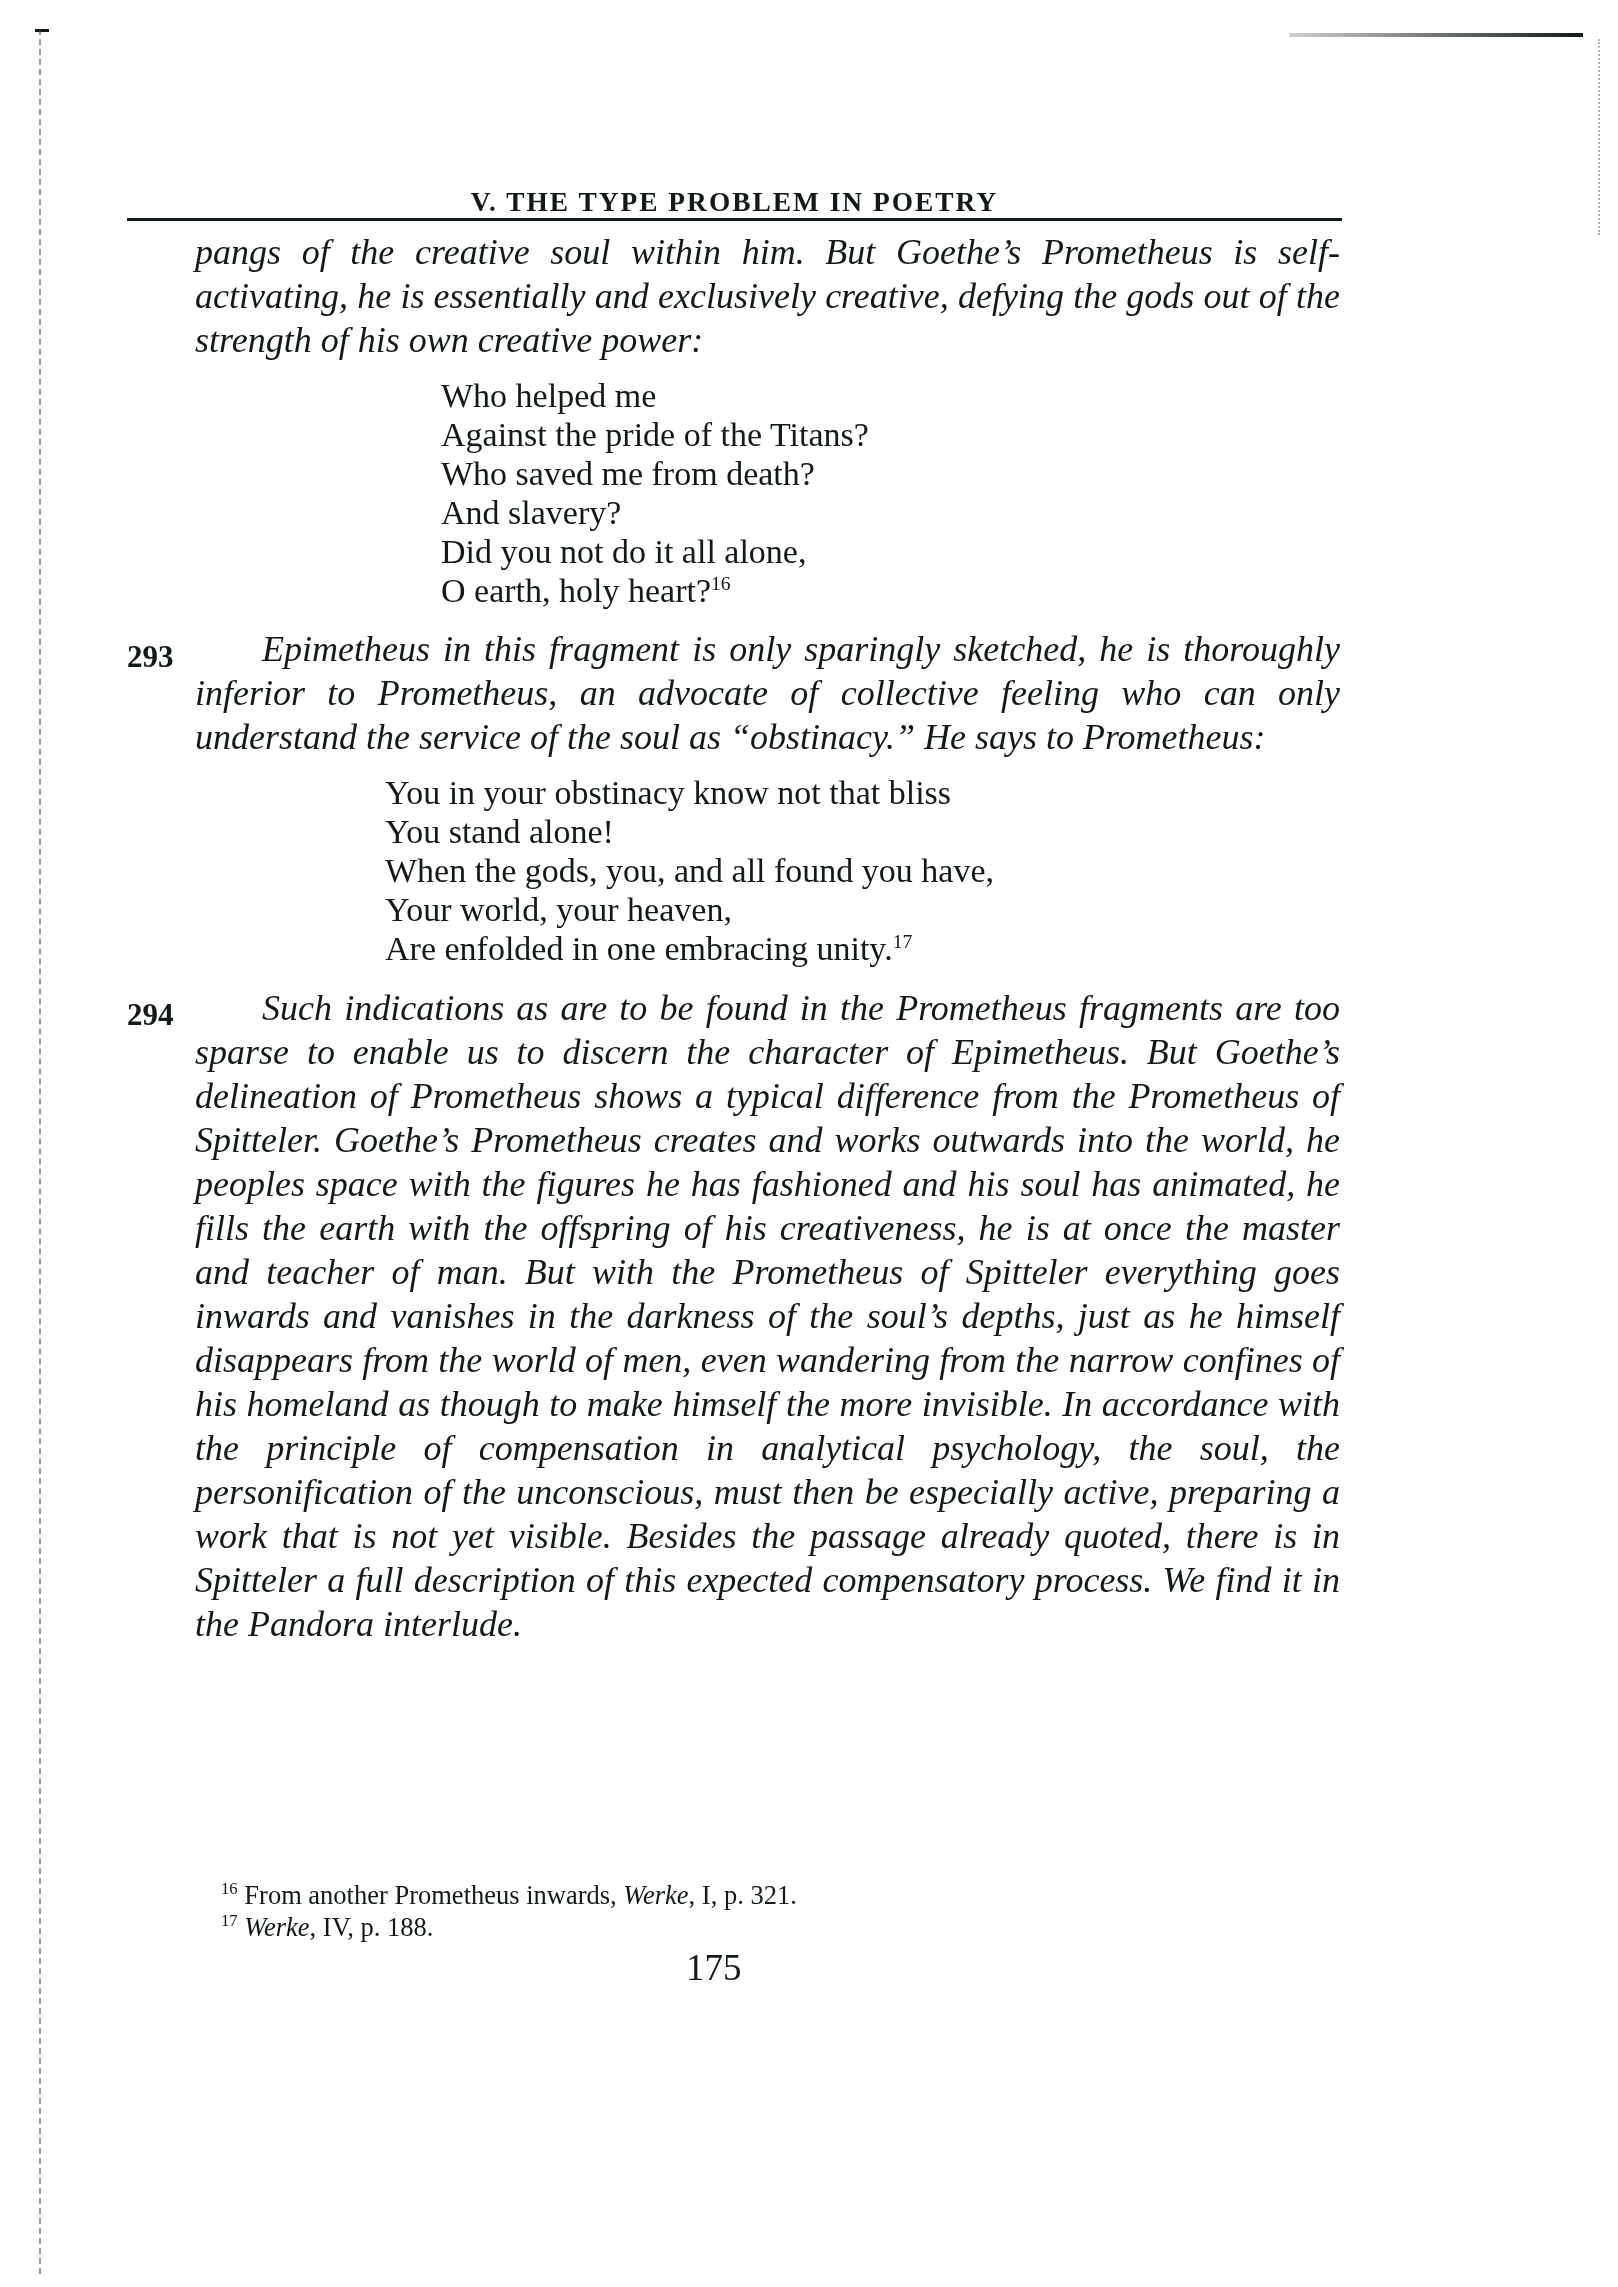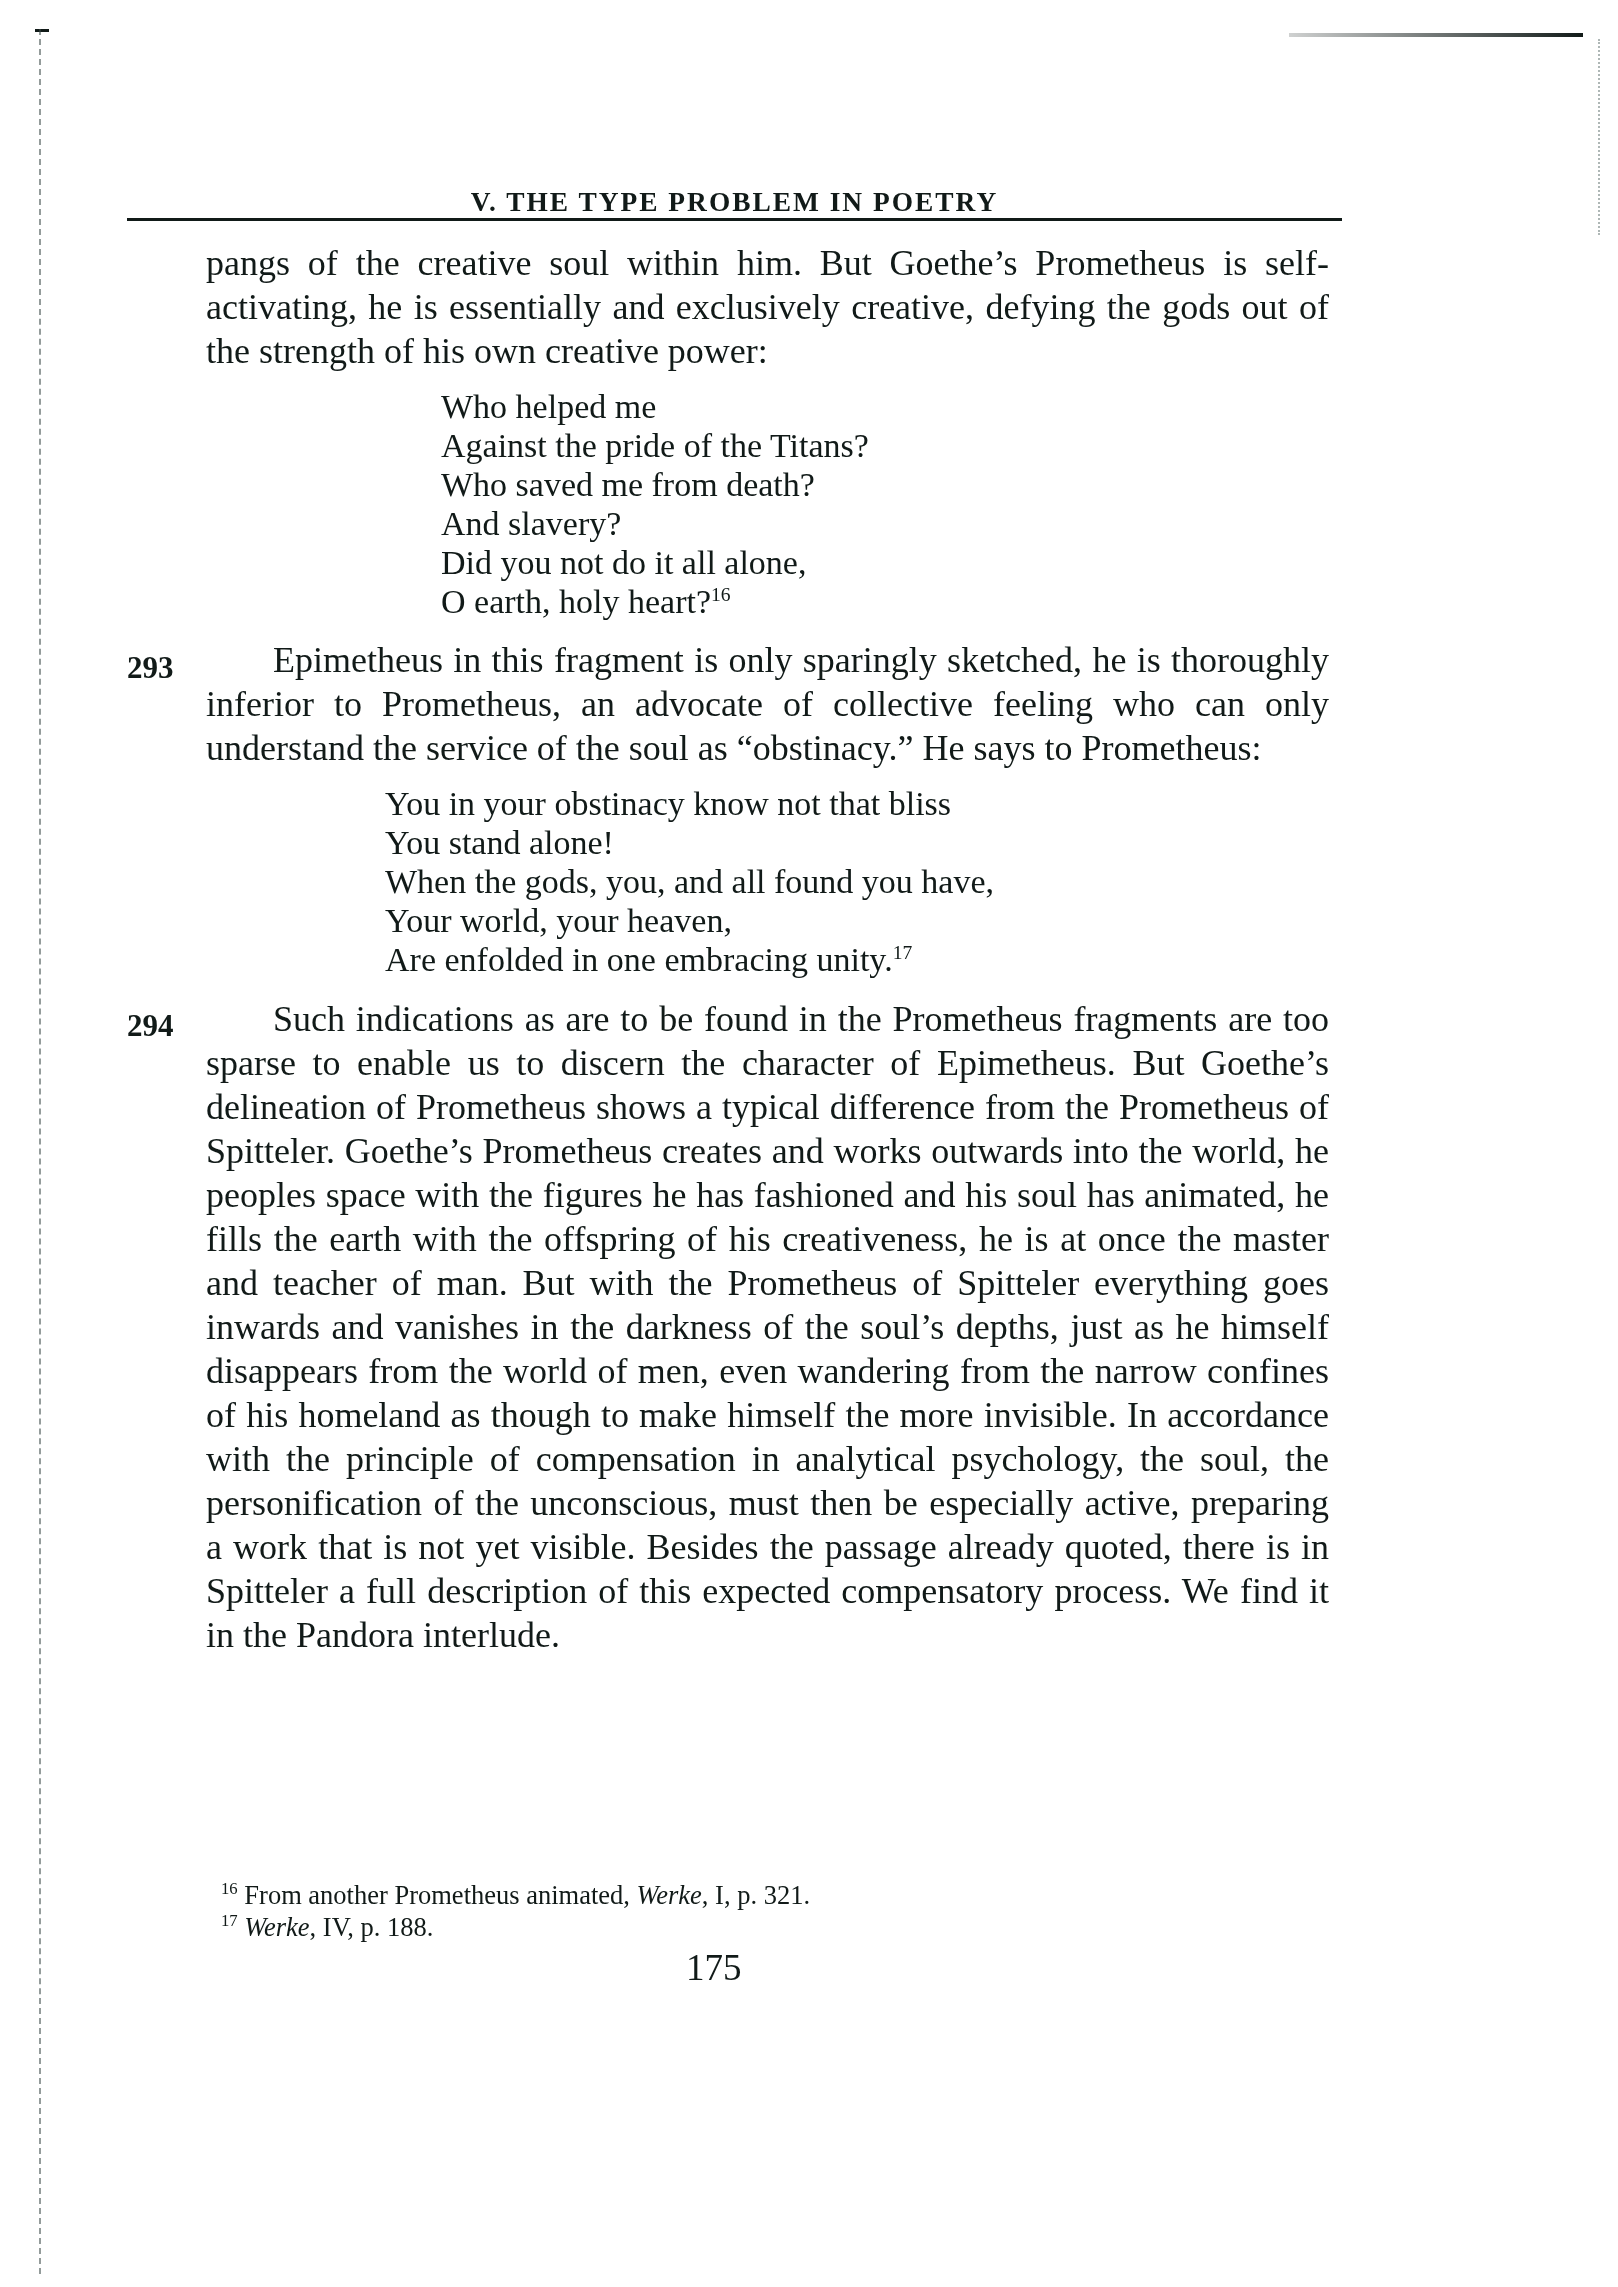--- a/index.html
+++ b/index.html
@@ -26,21 +26,21 @@
       position: absolute; left: 127px; top: 173px; width: 1215px; text-align: center;
       font-size: 27.4px; letter-spacing: 2px; font-weight: bold; margin-top: 14px;
     }
     .head-rule {
       position: absolute; left: 127px; top: 218px; width: 1215px; height: 2.9px; background: #111a18;
     }
     .content {
       position: absolute; left: 194px; top: 229px; width: 1147px;
       font-size: 36px; line-height: 44px;
     }
-    .para { text-align: justify; text-align-last: left; margin: 12px; }
+    .para { text-align: justify; text-align-last: left; margin: 1px; font-style: italic; }
     .para.indent { text-indent: 67px; }
     .verse { margin: 13.7px 0 17.6px 0; line-height: 39px; font-size: 34px; }
     .verse.v1 { padding-left: 247px; }
     .verse.v2 { padding-left: 191px; }
     .verse-line { display: block; white-space: nowrap; }
     .para-num-wrap { position: relative; }
     .para-num {
       position: absolute; left: -67px; top: 7.8px; font-size: 31px; font-weight: bold;
     }
     sup { font-size: 19.6px; line-height: 0; vertical-align: super; }
@@ -92,18 +92,18 @@
     <span class="verse-line"><span>Are enfolded in one embracing unity.</span><sup>17</sup></span>
   </div>
 
   <div class="para-num-wrap">
     <span class="para-num">294</span>
     <p class="para indent">Such indications as are to be found in the Prometheus fragments are too sparse to enable us to discern the character of Epimetheus. But Goethe’s delineation of Prometheus shows a typical difference from the Prometheus of Spitteler. Goethe’s Prometheus creates and works outwards into the world, he peoples space with the figures he has fashioned and his soul has animated, he fills the earth with the offspring of his creativeness, he is at once the master and teacher of man. But with the Prometheus of Spitteler everything goes inwards and vanishes in the darkness of the soul’s depths, just as he himself disappears from the world of men, even wandering from the narrow confines of his homeland as though to make himself the more invisible. In accordance with the principle of compensation in analytical psychology, the soul, the personification of the unconscious, must then be especially active, preparing a work that is not yet visible. Besides the passage already quoted, there is in Spitteler a full description of this expected compensatory process. We find it in the Pandora interlude.</p>
   </div>
 </div>
 
 <div class="footnotes">
-  <span class="fn"><sup>16</sup> <span>From another Prometheus animated, </span><span class="italic">Werke</span><span>, I, p. 321.</span></span>
+  <span class="fn"><sup>16</sup> <span>From another Prometheus inwards, </span><span class="italic">Werke</span><span>, I, p. 321.</span></span>
   <span class="fn"><sup>17</sup> <span class="italic">Werke</span><span>, IV, p. 188.</span></span>
 </div>
 
 <div class="page-number">175</div>
 
 
 </body></html>

